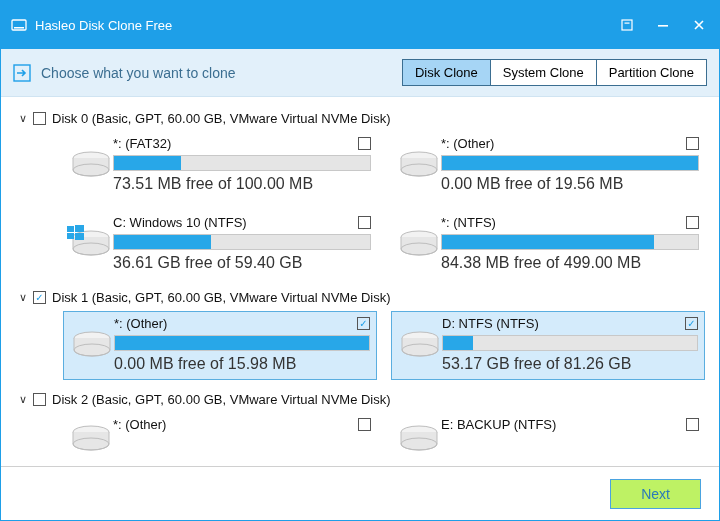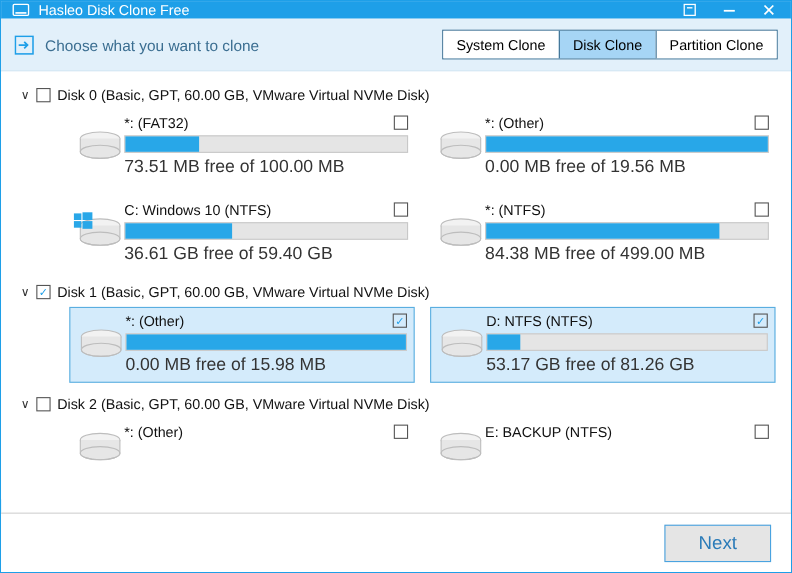--- a/index.html
+++ b/index.html
@@ -1,18 +1,18 @@
 <!DOCTYPE html>
 <html><head>
 <meta charset="utf-8">
 <style>
 * { box-sizing: border-box; margin: 0; padding: 0; font-family: "Segoe UI", Tahoma, sans-serif; }
 body { background: #fff; width: 720px; height: 521px; overflow: hidden; border: 1px solid #1e9fe8; position: relative; }
 
-.titlebar { background: #1e9fe8; color: #fff; height: 16px; display: flex; align-items: center; padding: 0 6px 0 10px; font-size: 13px; }
+.titlebar { background: #1e9fe8; color: #fff; height: 48px; display: flex; align-items: center; padding: 0 6px 0 10px; font-size: 13px; }
 .titlebar .app-icon { width: 16px; height: 16px; margin-right: 8px; display: flex; align-items: center; justify-content: center; }
 .titlebar .title { flex: 1; }
 .titlebar .winbtns { display: flex; gap: 8px; align-items: center; }
 .titlebar .winbtn { width: 28px; height: 28px; display: flex; align-items: center; justify-content: center; color: #fff; font-size: 14px; cursor: pointer; }
 
 .subbar { background: #e2f0fa; height: 48px; display: flex; align-items: center; padding: 0 12px; border-bottom: 1px solid #d0e4f2; }
 .subbar .sub-icon { width: 18px; height: 18px; margin-right: 10px; display:flex; align-items:center; justify-content:center; }
 .subbar .sub-text { flex: 1; color: #3b6e91; font-size: 14px; }
 .subbar .tabs { display: flex; border: 1px solid #3b6e91; }
 .subbar .tab { padding: 5px 12px; font-size: 13px; color: #000; background: #fff; border-left: 1px solid #3b6e91; cursor: pointer; }
@@ -33,21 +33,21 @@
 .part-card .drive-icon .winlogo { position:absolute; left:-2px; top:2px; }
 .part-card .part-body { flex: 1; }
 .part-card .part-top { display: flex; align-items: center; justify-content: space-between; margin-bottom: 4px; }
 .part-card .part-name { font-size: 13px; color: #111; }
 .part-card .part-cb { width: 13px; height: 13px; border: 1px solid #555; margin-left: 6px; display:flex; align-items:center; justify-content:center; cursor:pointer; font-size:10px; color:#1e9fe8; }
 .part-card .bar { width: 100%; height: 16px; background: #e5e5e5; border:1px solid #c8c8c8; position: relative; margin-bottom: 4px; }
 .part-card .bar .fill { position:absolute; top:0; left:0; bottom:0; background:#28a7e8; }
 .part-card .free-text { font-size: 16px; color: #333; }
 
 .footer { position:absolute; bottom:0; left:0; right:0; height:54px; border-top:1px solid #d0d0d0; background:#fff; display:flex; align-items:center; justify-content:flex-end; padding-right:18px; }
-.footer .next-btn { border:1px solid #4aa3e0; background:#e5e5e5; color:#2b7bb8; padding:6px 30px; font-size:17px; cursor:pointer; }
+.footer .next-btn { border:1px solid #4aa3e0; background:#bef264; color:#2b7bb8; padding:6px 30px; font-size:14px; cursor:pointer; }
 
 svg { display:block; }
 </style>
 </head>
 <body>
 
 <div class="titlebar">
   <span class="app-icon">
     <svg width="16" height="16" viewBox="0 0 16 16">
         <rect x="1" y="3" width="14" height="10" rx="1" fill="none" stroke="#fff" stroke-width="1.3"></rect>
@@ -77,22 +77,22 @@
 
 <div class="subbar">
   <span class="sub-icon">
     <svg width="18" height="18" viewBox="0 0 18 18">
         <rect x="1" y="1" width="16" height="16" fill="none" stroke="#1e9fe8" stroke-width="1.4"></rect>
         <path d="M4 9 H12 M9 6 L12 9 L9 12" fill="none" stroke="#1e9fe8" stroke-width="1.6"></path>
       </svg>
   </span>
   <span class="sub-text">Choose what you want to clone</span>
   <div class="tabs">
+    <div class="tab active">Disk Clone</div>
     <div class="tab">System Clone</div>
-    <div class="tab active">Disk Clone</div>
     <div class="tab">Partition Clone</div>
   </div>
 </div>
 
 <div class="content" id="content">
     <div class="disk-row">
       <span class="expander">∨</span>
       <span class="disk-cb"></span>
       <span class="disk-label">Disk 0 (Basic, GPT, 60.00 GB,   VMware Virtual NVMe Disk)</span>
     </div>

